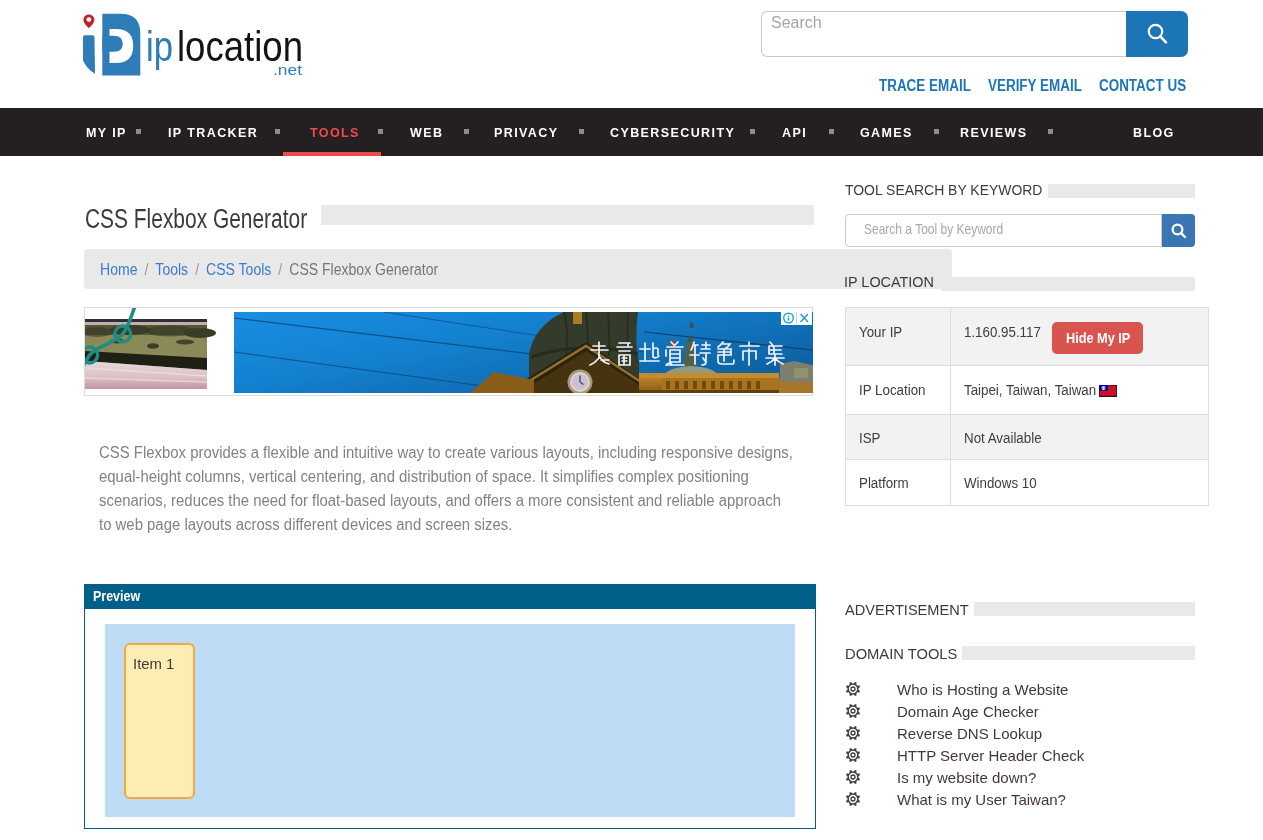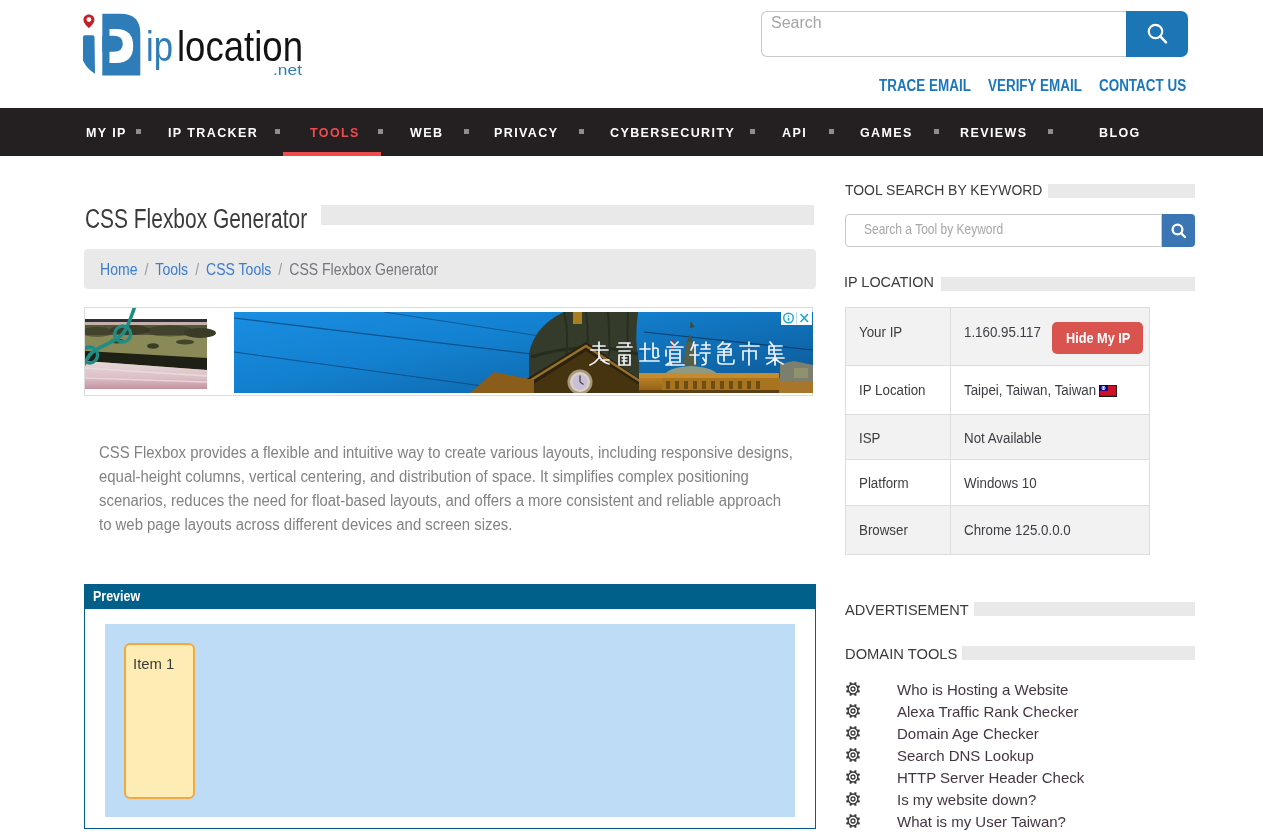--- a/index.html
+++ b/index.html
@@ -12,40 +12,40 @@
 #searchbtn { position:absolute; left:1126px; top:11px; width:62px; height:46px; background:#1c76b5; border-radius:0 7px 7px 0; }
 .toplink { position:absolute; top:77px; font-size:16px; font-weight:bold; color:#1b76bd; white-space:nowrap; transform-origin:0 0; transform:scaleX(0.84); }
 
 
 #nav { position:absolute; top:108px; left:0; width:1263px; height:48px; background:#242021; }
 #nav .item { position:absolute; top:0; height:30px; line-height:51px; color:#fff; font-size:12.5px; font-weight:bold; letter-spacing:1.4px; }
 #tools-underline { position:absolute; left:283px; top:152px; width:98px; height:4px; background:#ef4b4c; }
 
 
 #h1bar { position:absolute; left:321px; top:205px; width:493px; height:20px; background:#e9e9e9; }
-#breadcrumb { position:absolute; left:84px; top:249px; width:732px; height:40px; background:#e9e9e9; border-radius:4px; }
+#breadcrumb { position:absolute; left:84px; top:249px; width:868px; height:40px; background:#e9e9e9; border-radius:4px; }
 #breadcrumb .inner { position:absolute; left:15.5px; top:12px; font-size:16px; color:#75757d; white-space:nowrap; transform-origin:0 0; transform:scaleX(0.877); }
 #breadcrumb a { color:#3b7cd0; text-decoration:none; }
 #breadcrumb .sl { color:#9a9aa0; margin:0 8px; }
 
 #ad { position:absolute; left:84px; top:307px; width:729px; height:89px; background:#fff; border:1px solid #dcdcdc; }
 
 #para { position:absolute; left:99px; top:441px; font-size:16px; line-height:24px; color:#828282; white-space:nowrap; transform-origin:0 0; transform:scaleX(0.932); }
 
 #panel { position:absolute; left:84px; top:584px; width:732px; height:245px; border:1px solid #01608a; background:#fff; }
 #panelhead { position:absolute; left:-1px; top:-1px; width:732px; height:25px; background:#01608a; }
 #bluebox { position:absolute; left:20px; top:39px; width:690px; height:193px; background:#bedcf6; }
 #item1 { position:absolute; left:19px; top:19px; width:71px; height:156px; background:#fdedb4; border:2px solid #f3a840; border-radius:6px; }
 
 
 .sbar { position:absolute; height:14px; background:#e9e9e9; }
 #tsinput { position:absolute; left:845px; top:214px; width:317px; height:33px; border:1px solid #c9c9c9; border-radius:4px 0 0 4px; background:#fff; }
 #tsbtn { position:absolute; left:1162px; top:214px; width:33px; height:33px; background:#3a76b4; border-radius:0 4px 4px 0; }
 
-#iptable { position:absolute; left:845px; top:307px; width:305px; border:1px solid #ddd; border-bottom:none; }
+#iptable { position:absolute; left:845px; top:307px; width:364px; border:1px solid #ddd; border-bottom:none; }
 #iptable .row { position:relative; border-bottom:1px solid #ddd; }
 #iptable .row.odd { background:#f2f2f2; }
 #iptable .coldiv { position:absolute; left:104px; top:0; bottom:0; width:1px; background:#ddd; }
 #iptable .lbl { position:absolute; left:13px; font-size:15.5px; color:#3d3d3d; white-space:nowrap; transform-origin:0 0; transform:scaleX(0.86); }
 #iptable .val { position:absolute; left:118px; font-size:15.5px; color:#3d3d44; white-space:nowrap; transform-origin:0 0; transform:scaleX(0.86); }
 #hidebtn { position:absolute; left:206px; top:14px; width:91px; height:32px; background:#d9534f; border-radius:5px; }
 #hidebtn span { position:absolute; left:14px; top:7px; font-size:15.5px; font-weight:bold; color:#fff; white-space:nowrap; transform-origin:0 0; transform:scaleX(0.82); }
 
 #domainlist { position:absolute; left:845px; top:678px; width:351px; }
 #domainlist .li { position:relative; height:22px; }
@@ -82,21 +82,21 @@
 <div id="nav">
   <div class="item" style="left:86px">MY IP</div>
   <div class="item" style="left:168px">IP TRACKER</div>
   <div class="item" style="left:310px;color:#ef4b4c">TOOLS</div>
   <div class="item" style="left:410px">WEB</div>
   <div class="item" style="left:494px">PRIVACY</div>
   <div class="item" style="left:610px">CYBERSECURITY</div>
   <div class="item" style="left:782px">API</div>
   <div class="item" style="left:860px">GAMES</div>
   <div class="item" style="left:960px">REVIEWS</div>
-  <div class="item" style="left:1099px">BLOG</div>
+  <div class="item" style="left:1133px">BLOG</div>
 </div>
 <div class="sep" style="position:absolute;left:136px;top:129px;width:5px;height:5px;background:#8d8d8d"></div>
 <div class="sep" style="position:absolute;left:275px;top:129px;width:5px;height:5px;background:#8d8d8d"></div>
 <div class="sep" style="position:absolute;left:378px;top:129px;width:5px;height:5px;background:#8d8d8d"></div>
 <div class="sep" style="position:absolute;left:464px;top:129px;width:5px;height:5px;background:#8d8d8d"></div>
 <div class="sep" style="position:absolute;left:579px;top:129px;width:5px;height:5px;background:#8d8d8d"></div>
 <div class="sep" style="position:absolute;left:750px;top:129px;width:5px;height:5px;background:#8d8d8d"></div>
 <div class="sep" style="position:absolute;left:829px;top:129px;width:5px;height:5px;background:#8d8d8d"></div>
 <div class="sep" style="position:absolute;left:934px;top:129px;width:5px;height:5px;background:#8d8d8d"></div>
 <div class="sep" style="position:absolute;left:1048px;top:129px;width:5px;height:5px;background:#8d8d8d"></div>
@@ -300,25 +300,20 @@
   <div class="row odd" style="height:45px">
     <div class="coldiv"></div>
     <div class="lbl" style="top:14px">ISP</div>
     <div class="val" style="top:14px">Not Available</div>
   </div>
   <div class="row" style="height:46px">
     <div class="coldiv"></div>
     <div class="lbl" style="top:14px">Platform</div>
     <div class="val" style="top:14px">Windows 10</div>
   </div>
-  <div class="row odd" style="height:49px">
-    <div class="coldiv"></div>
-    <div class="lbl" style="top:15px">Browser</div>
-    <div class="val" style="top:15px">Chrome 125.0.0.0</div>
-  </div>
 </div>
 
 <div class="tx" style="left:845px;top:601px;font-size:15.5px;color:#3b3b3b;transform:scaleX(0.94)">ADVERTISEMENT</div>
 <div class="sbar" style="left:974px;top:602px;width:221px"></div>
 
 <div class="tx" style="left:845px;top:645px;font-size:15.5px;color:#3b3b3b;transform:scaleX(0.95)">DOMAIN TOOLS</div>
 <div class="sbar" style="left:962px;top:646px;width:233px"></div>
 
 <div id="domainlist">
 <div class="li">
@@ -342,51 +337,36 @@
         <circle cx="8" cy="8" r="2" fill="none" stroke="#3a3a3a" stroke-width="1.3"></circle>
         <line x1="12.71" y1="9.95" x2="14.65" y2="10.76" stroke="#3a3a3a" stroke-width="2.1"></line>
         <line x1="9.95" y1="12.71" x2="10.76" y2="14.65" stroke="#3a3a3a" stroke-width="2.1"></line>
         <line x1="6.05" y1="12.71" x2="5.24" y2="14.65" stroke="#3a3a3a" stroke-width="2.1"></line>
         <line x1="3.29" y1="9.95" x2="1.35" y2="10.76" stroke="#3a3a3a" stroke-width="2.1"></line>
         <line x1="3.29" y1="6.05" x2="1.35" y2="5.24" stroke="#3a3a3a" stroke-width="2.1"></line>
         <line x1="6.05" y1="3.29" x2="5.24" y2="1.35" stroke="#3a3a3a" stroke-width="2.1"></line>
         <line x1="9.95" y1="3.29" x2="10.76" y2="1.35" stroke="#3a3a3a" stroke-width="2.1"></line>
         <line x1="12.71" y1="6.05" x2="14.65" y2="5.24" stroke="#3a3a3a" stroke-width="2.1"></line>
       </svg>
-      <span>Alexa Traffic Rank Checker</span>
-    </div>
-<div class="li">
-      <svg width="16" height="16" viewBox="0 0 16 16">
-        <circle cx="8" cy="8" r="4.9" fill="none" stroke="#3a3a3a" stroke-width="1.5"></circle>
-        <circle cx="8" cy="8" r="2" fill="none" stroke="#3a3a3a" stroke-width="1.3"></circle>
-        <line x1="12.71" y1="9.95" x2="14.65" y2="10.76" stroke="#3a3a3a" stroke-width="2.1"></line>
-        <line x1="9.95" y1="12.71" x2="10.76" y2="14.65" stroke="#3a3a3a" stroke-width="2.1"></line>
-        <line x1="6.05" y1="12.71" x2="5.24" y2="14.65" stroke="#3a3a3a" stroke-width="2.1"></line>
-        <line x1="3.29" y1="9.95" x2="1.35" y2="10.76" stroke="#3a3a3a" stroke-width="2.1"></line>
-        <line x1="3.29" y1="6.05" x2="1.35" y2="5.24" stroke="#3a3a3a" stroke-width="2.1"></line>
-        <line x1="6.05" y1="3.29" x2="5.24" y2="1.35" stroke="#3a3a3a" stroke-width="2.1"></line>
-        <line x1="9.95" y1="3.29" x2="10.76" y2="1.35" stroke="#3a3a3a" stroke-width="2.1"></line>
-        <line x1="12.71" y1="6.05" x2="14.65" y2="5.24" stroke="#3a3a3a" stroke-width="2.1"></line>
-      </svg>
       <span>Domain Age Checker</span>
     </div>
 <div class="li">
       <svg width="16" height="16" viewBox="0 0 16 16">
         <circle cx="8" cy="8" r="4.9" fill="none" stroke="#3a3a3a" stroke-width="1.5"></circle>
         <circle cx="8" cy="8" r="2" fill="none" stroke="#3a3a3a" stroke-width="1.3"></circle>
         <line x1="12.71" y1="9.95" x2="14.65" y2="10.76" stroke="#3a3a3a" stroke-width="2.1"></line>
         <line x1="9.95" y1="12.71" x2="10.76" y2="14.65" stroke="#3a3a3a" stroke-width="2.1"></line>
         <line x1="6.05" y1="12.71" x2="5.24" y2="14.65" stroke="#3a3a3a" stroke-width="2.1"></line>
         <line x1="3.29" y1="9.95" x2="1.35" y2="10.76" stroke="#3a3a3a" stroke-width="2.1"></line>
         <line x1="3.29" y1="6.05" x2="1.35" y2="5.24" stroke="#3a3a3a" stroke-width="2.1"></line>
         <line x1="6.05" y1="3.29" x2="5.24" y2="1.35" stroke="#3a3a3a" stroke-width="2.1"></line>
         <line x1="9.95" y1="3.29" x2="10.76" y2="1.35" stroke="#3a3a3a" stroke-width="2.1"></line>
         <line x1="12.71" y1="6.05" x2="14.65" y2="5.24" stroke="#3a3a3a" stroke-width="2.1"></line>
       </svg>
-      <span>Search DNS Lookup</span>
+      <span>Reverse DNS Lookup</span>
     </div>
 <div class="li">
       <svg width="16" height="16" viewBox="0 0 16 16">
         <circle cx="8" cy="8" r="4.9" fill="none" stroke="#3a3a3a" stroke-width="1.5"></circle>
         <circle cx="8" cy="8" r="2" fill="none" stroke="#3a3a3a" stroke-width="1.3"></circle>
         <line x1="12.71" y1="9.95" x2="14.65" y2="10.76" stroke="#3a3a3a" stroke-width="2.1"></line>
         <line x1="9.95" y1="12.71" x2="10.76" y2="14.65" stroke="#3a3a3a" stroke-width="2.1"></line>
         <line x1="6.05" y1="12.71" x2="5.24" y2="14.65" stroke="#3a3a3a" stroke-width="2.1"></line>
         <line x1="3.29" y1="9.95" x2="1.35" y2="10.76" stroke="#3a3a3a" stroke-width="2.1"></line>
         <line x1="3.29" y1="6.05" x2="1.35" y2="5.24" stroke="#3a3a3a" stroke-width="2.1"></line>

